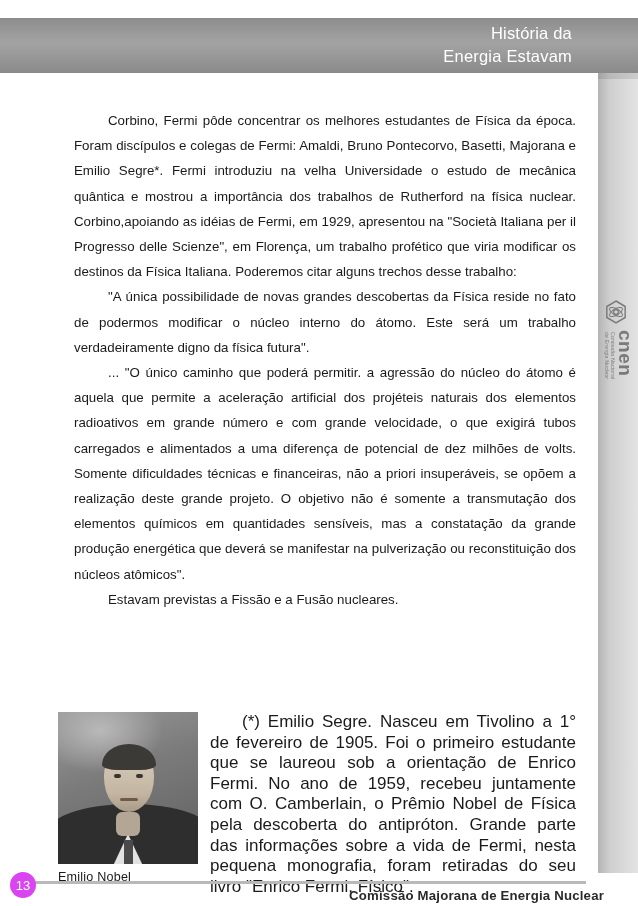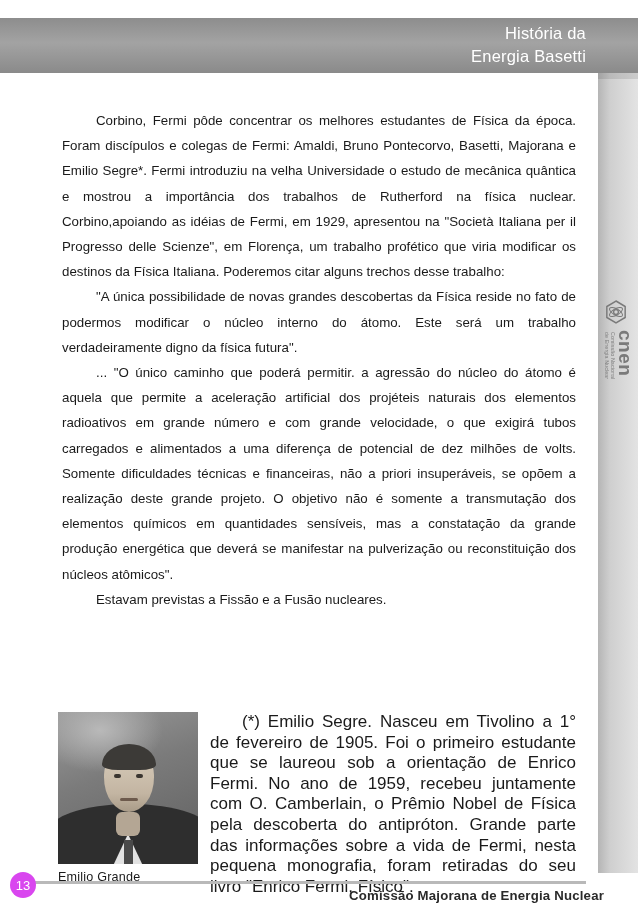--- a/index.html
+++ b/index.html
@@ -25,21 +25,21 @@
   .header-band {
     position: absolute;
     left: 0;
     top: 18px;
     width: 638px;
     height: 55px;
     background: linear-gradient(180deg, #8d8d8d 0%, #a3a3a3 45%, #8a8a8a 100%);
   }
   .header-title {
     position: absolute;
-    right: 52px;
+    right: 66px;
     top: 22px;
     width: 420px;
     text-align: right;
     color: #ffffff;
     font-size: 16.5px;
     line-height: 23px;
     letter-spacing: 0.2px;
   }
   .header-title .l1,
   .header-title .l2 { display: block; }
@@ -102,21 +102,21 @@
   .cnen-sub span { display: block; }
 
   
   .content {
     position: absolute;
     left: 58px;
     top: 108px;
     width: 518px;
   }
   p.body {
-    margin: 0 0 0 4px;
+    margin: 0 0 0 16px;
     font-size: 13.3px;
     line-height: 25.2px;
     color: #1a1a1a;
     text-align: justify;
     text-indent: 34px;
   }
   p.body.t2 { text-indent: 34px; }
 
   
   .photo-wrap {
@@ -265,21 +265,21 @@
   }
 </style>
 </head>
 <body>
 
 <div class="page">
 
   <div class="header-band"></div>
   <div class="header-title">
     <span class="l1">História da</span>
-    <span class="l2">Energia Basetti</span>
+    <span class="l2">Energia Estavam</span>
   </div>
 
   <div class="right-bar"></div>
   <div class="right-bar-top-shadow"></div>
   <div class="cnen-vert">
     <svg class="cnen-logo-mark" viewBox="0 0 24 26">
       <path d="M12 1 L22 7 L22 19 L12 25 L2 19 L2 7 Z" fill="none" stroke="#7a7a7a" stroke-width="1.6"></path>
       <circle cx="12" cy="13" r="2.6" fill="none" stroke="#7a7a7a" stroke-width="1.4"></circle>
       <ellipse cx="12" cy="13" rx="8" ry="3.4" fill="none" stroke="#7a7a7a" stroke-width="1.1" transform="rotate(30 12 13)"></ellipse>
       <ellipse cx="12" cy="13" rx="8" ry="3.4" fill="none" stroke="#7a7a7a" stroke-width="1.1" transform="rotate(-30 12 13)"></ellipse>
@@ -304,21 +304,21 @@
       <div class="suit"></div>
       <div class="shirt"></div>
       <div class="tie"></div>
       <div class="neck"></div>
       <div class="face"></div>
       <div class="hair"></div>
       <div class="eye-l"></div>
       <div class="eye-r"></div>
       <div class="mouth"></div>
     </div>
-    <div class="photo-caption">Emilio Grande</div>
+    <div class="photo-caption">Emilio Nobel</div>
   </div>
 
   <div class="footnote">(*) Emilio Segre. Nasceu em Tivolino a 1° de fevereiro de 1905. Foi o primeiro estudante que se laureou sob a orientação de Enrico Fermi. No ano de 1959, recebeu juntamente com O. Camberlain, o Prêmio Nobel de Física pela descoberta do antipróton. Grande parte das informações sobre a vida de Fermi, nesta pequena monografia, foram retiradas do seu livro "Enrico Fermi, Físico".</div>
 
   <div class="footer-rule"></div>
   <div class="page-badge">13</div>
   <div class="footer-text">Comissão Majorana de Energia Nuclear</div>
 
 </div>
 

